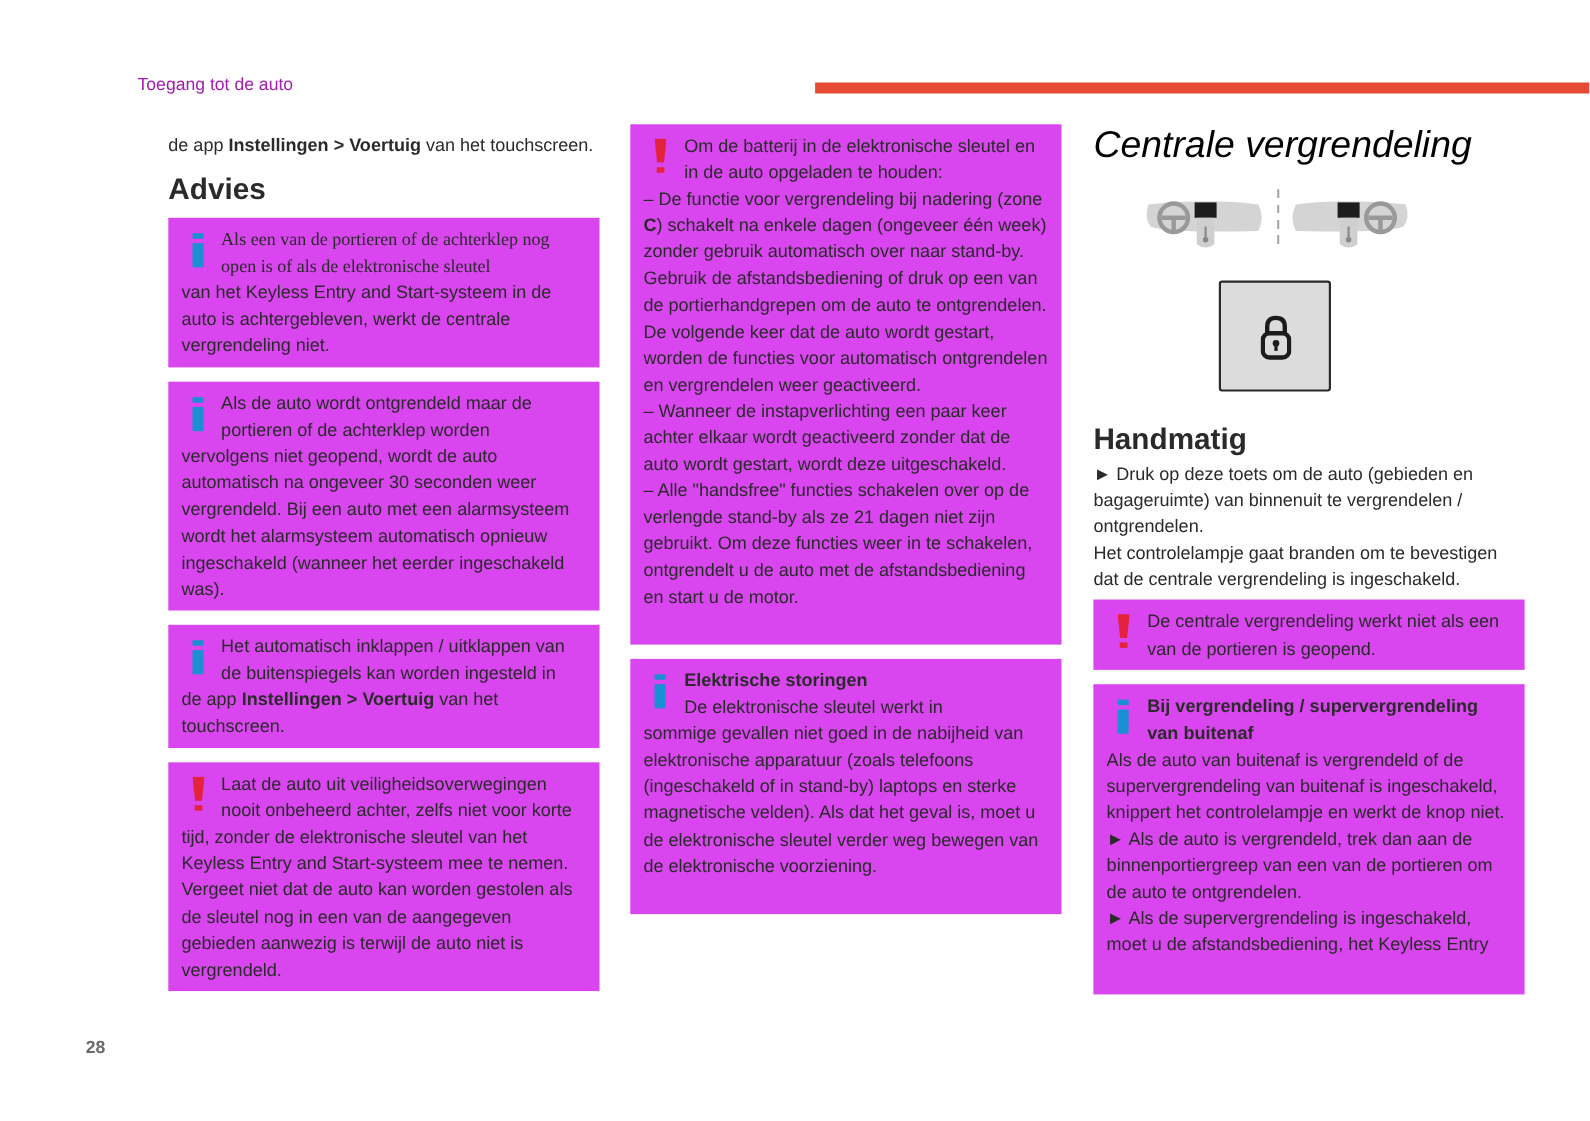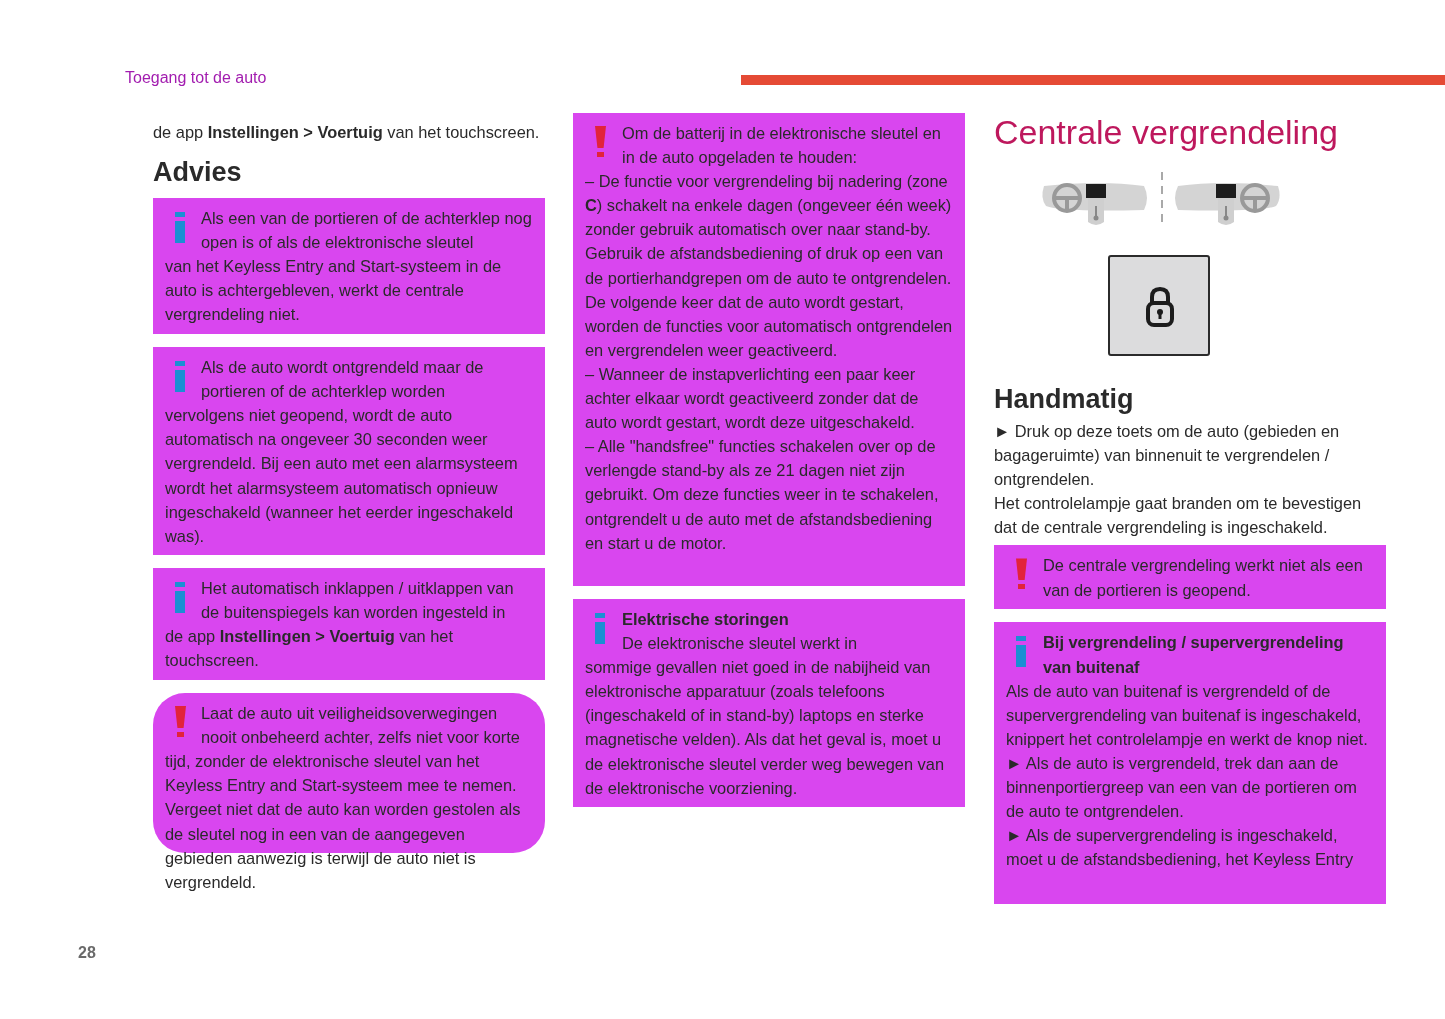--- a/index.html
+++ b/index.html
@@ -7,21 +7,21 @@
          font-family:"Liberation Sans", sans-serif; color:#2a2a2a; }
   .abs { position:absolute; }
   .header-title { left:125px; top:69px; font-size:16px; color:#a21caf; }
   .header-bar { left:741px; top:75px; width:704px; height:10px; background:#e54a35; }
   .col { position:absolute; width:392px;padding-left:28px; }
   .col1 { left:125px; top:120px; }
   .col2 { left:545px; top:113px; }
   .col3 { left:966px; top:113px; }
   .txt { font-size:16.4px; line-height:24.1px; margin:0; }
   .h2 { font-size:27px; font-weight:bold; color:#2a2a2a; margin:0; }
-  .h1 { font-size:34px; font-weight:normal; color:#be185d; margin:0; }
+  .h1 { font-size:34px; font-weight:normal; color:#000000; margin:0;font-style:italic; }
   .box { background:#d946ef; padding:8px 12px 8px 12px; position:relative; box-sizing:border-box; }
   .box .txt { text-indent:0; }
   .box .lead { padding-left:37px; }
   .icon-i { position:absolute; left:22px; top:14px; width:10px; height:31px; }
   .icon-i .dot { position:absolute; left:0; top:0; width:10px; height:5px; background:#1b8fd3; }
   .icon-i .stem { position:absolute; left:0; top:9px; width:10px; height:22px; background:#1b8fd3; }
   .icon-ex { position:absolute; left:22px; top:13px; width:11px; height:32px; }
   .icon-ex .bar { position:absolute; left:0; top:0; width:11px; height:22px; background:#e2233b;
                   clip-path:polygon(0 0,100% 0,78% 100%,22% 100%); }
   .icon-ex .dot { position:absolute; left:2px; top:26px; width:7px; height:5px; background:#e2233b; }
@@ -42,60 +42,60 @@
   <p class="txt">
     <span>de app </span><b>Instellingen &gt; Voertuig</b><span> van het touchscreen.</span>
   </p>
   <h2 class="h2" style="margin-top:13px;margin-bottom:10px;">Advies</h2>
 
   <div class="box" style="height:136px;">
     <span class="icon-i">
         <span class="dot"></span>
         <span class="stem"></span>
       </span>
-    <p class="txt"><span class="lead" style="display:block;padding-left:36px;">Als een van de portieren of de achterklep nog open is of als de elektronische sleutel</span><span>van het Keyless Entry and Start-systeem in de auto is achtergebleven, werkt de centrale vergrendeling niet.</span></p>
+    <p class="txt"><span class="lead" style="display:block;padding-left:36px;font-family:Liberation Serif, serif;">Als een van de portieren of de achterklep nog open is of als de elektronische sleutel</span><span>van het Keyless Entry and Start-systeem in de auto is achtergebleven, werkt de centrale vergrendeling niet.</span></p>
   </div>
 
   <div class="box" style="height:208px;margin-top:13px;">
     <span class="icon-i">
         <span class="dot"></span>
         <span class="stem"></span>
       </span>
     <p class="txt"><span style="display:block;padding-left:36px;">Als de auto wordt ontgrendeld maar de portieren of de achterklep worden</span><span>vervolgens niet geopend, wordt de auto automatisch na ongeveer 30 seconden weer vergrendeld. Bij een auto met een alarmsysteem wordt het alarmsysteem automatisch opnieuw ingeschakeld (wanneer het eerder ingeschakeld was).</span></p>
   </div>
 
   <div class="box" style="height:112px;margin-top:13px;">
     <span class="icon-i">
         <span class="dot"></span>
         <span class="stem"></span>
       </span>
     <p class="txt"><span style="display:block;padding-left:36px;">Het automatisch inklappen / uitklappen van de buitenspiegels kan worden ingesteld in</span><span>de app </span><b>Instellingen &gt; Voertuig</b><span> van het touchscreen.</span></p>
   </div>
 
-  <div class="box" style="height:160px;margin-top:13px;border-radius:32px;">
+  <div class="box" style="height:208px;margin-top:13px;">
     <span class="icon-ex">
         <span class="bar"></span>
         <span class="dot"></span>
       </span>
     <p class="txt"><span style="display:block;padding-left:36px;">Laat de auto uit veiligheidsoverwegingen nooit onbeheerd achter, zelfs niet voor korte</span><span>tijd, zonder de elektronische sleutel van het Keyless Entry and Start-systeem mee te nemen. Vergeet niet dat de auto kan worden gestolen als de sleutel nog in een van de aangegeven gebieden aanwezig is terwijl de auto niet is vergrendeld.</span></p>
   </div>
 </div>
 
 <div class="col col2">
   <div class="box" style="height:473px;">
     <span class="icon-ex">
         <span class="bar"></span>
         <span class="dot"></span>
       </span>
     <p class="txt"><span style="display:block;padding-left:37px;">Om de batterij in de elektronische sleutel en in de auto opgeladen te houden:</span><span>–  De functie voor vergrendeling bij nadering (zone </span><b>C</b><span>) schakelt na enkele dagen (ongeveer één week) zonder gebruik automatisch over naar stand-by. Gebruik de afstandsbediening of druk op een van de portierhandgrepen om de auto te ontgrendelen. De volgende keer dat de auto wordt gestart, worden de functies voor automatisch ontgrendelen en vergrendelen weer geactiveerd.</span></p>
     <p class="txt">–  Wanneer de instapverlichting een paar keer achter elkaar wordt geactiveerd zonder dat de auto wordt gestart, wordt deze uitgeschakeld.</p>
     <p class="txt">–  Alle "handsfree" functies schakelen over op de verlengde stand-by als ze 21 dagen niet zijn gebruikt. Om deze functies weer in te schakelen, ontgrendelt u de auto met de afstandsbediening en start u de motor.</p>
   </div>
 
-  <div class="box" style="height:208px;margin-top:13px;">
+  <div class="box" style="height:232px;margin-top:13px;">
     <span class="icon-i">
         <span class="dot"></span>
         <span class="stem"></span>
       </span>
     <p class="txt"><b style="display:block;padding-left:37px;">Elektrische storingen</b><span style="display:block;padding-left:37px;">De elektronische sleutel werkt in</span><span>sommige gevallen niet goed in de nabijheid van elektronische apparatuur (zoals telefoons (ingeschakeld of in stand-by) laptops en sterke magnetische velden). Als dat het geval is, moet u de elektronische sleutel verder weg bewegen van de elektronische voorziening.</span></p>
   </div>
 </div>
 
 <div class="col col3">
   <h1 class="h1">Centrale vergrendeling</h1>

